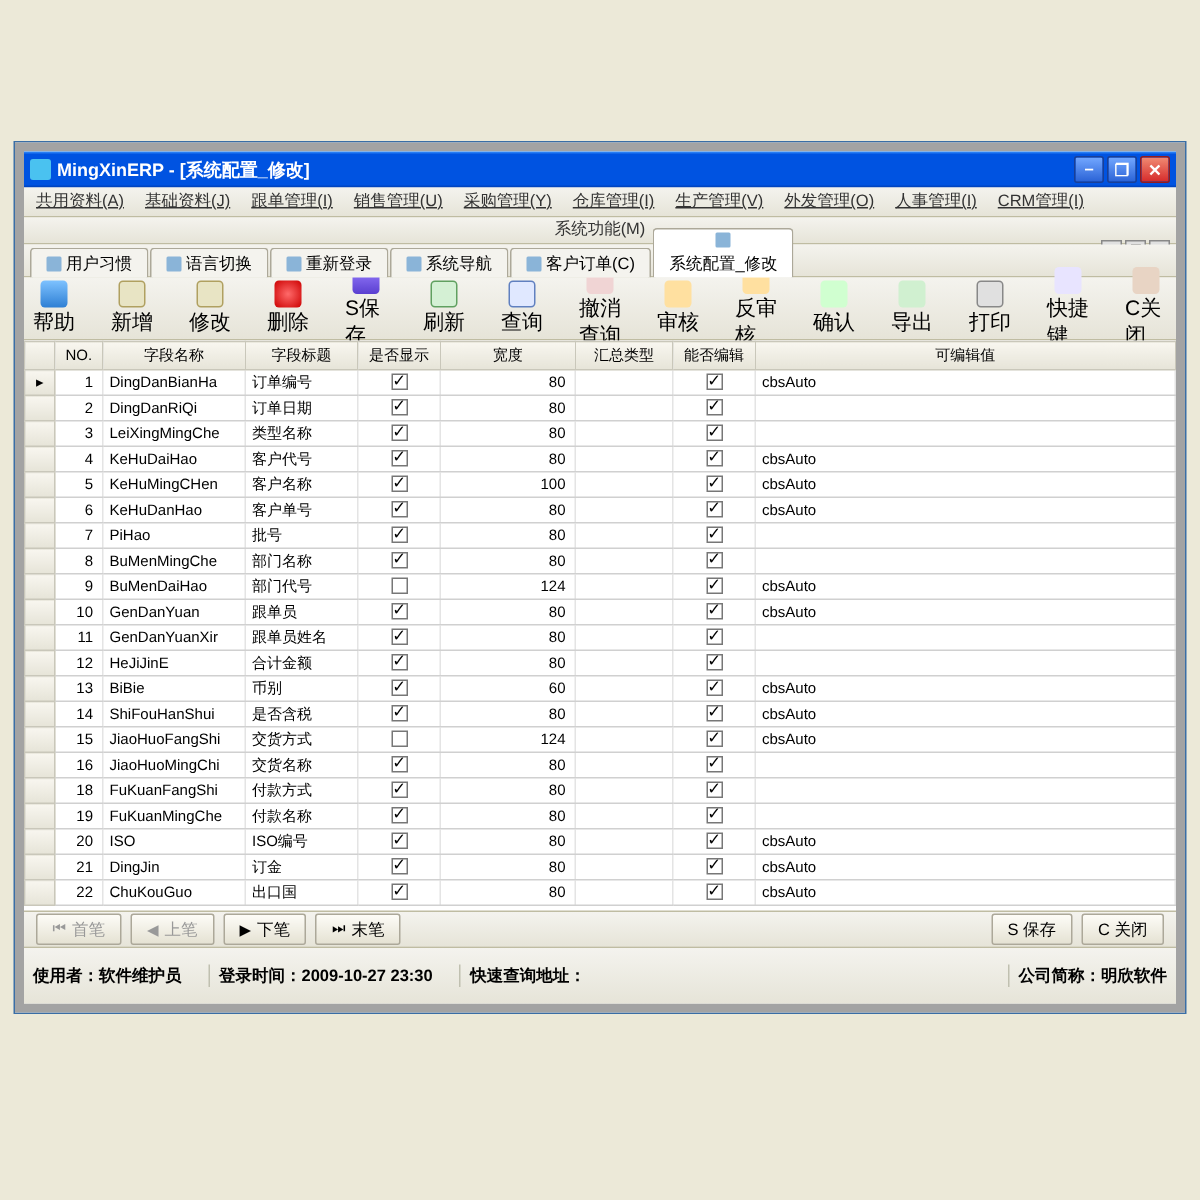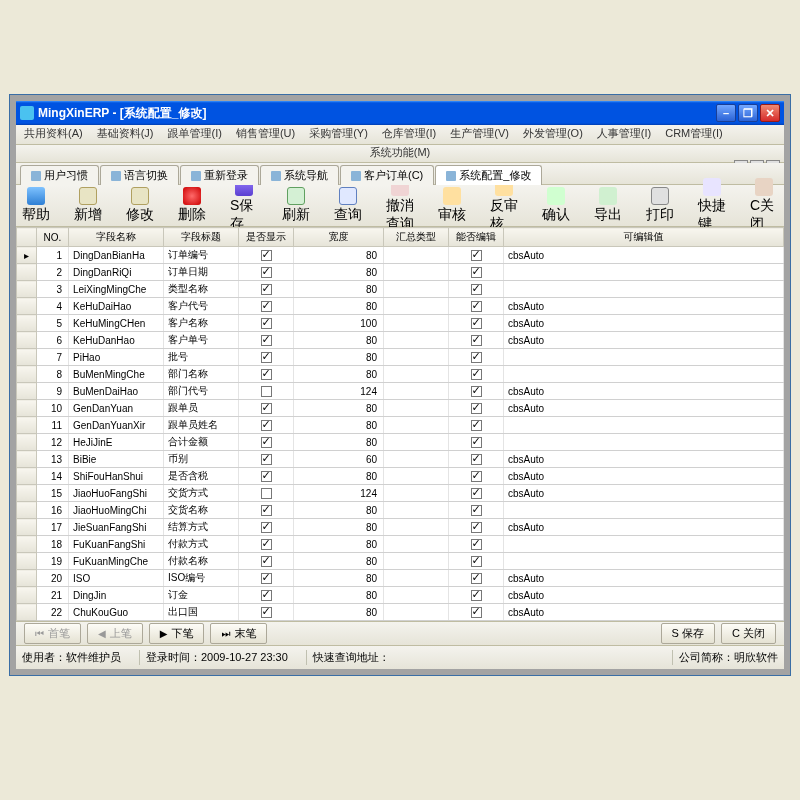--- a/index.html
+++ b/index.html
@@ -7,31 +7,31 @@
 .window { width: 780px; height: 580px; margin: 95px 10px; border: 6px solid #a3a3a3; background: #fff; display: flex; flex-direction: column; box-shadow: 0 0 0 1px #3a6ea5; }
 
 
 .titlebar { background: linear-gradient(to bottom, #3a93ff 0%, #0053e1 8%, #0053e1 92%, #003db0 100%); color: #fff; height: 24px; display: flex; align-items: center; padding: 0 4px; font-size: 12px; }
 .titlebar .appicon { width: 14px; height: 14px; background: #4ac2f0; border-radius: 2px; margin-right: 4px; }
 .titlebar .title { flex: 1; font-weight: bold; }
 .titlebar .winbtn { width: 20px; height: 18px; margin-left: 2px; background: linear-gradient(#72a7ff,#2b63d6); border: 1px solid #1a3f96; border-radius: 2px; display: flex; align-items: center; justify-content: center; color: #fff; font-weight: bold; font-size: 11px; cursor: pointer; }
 .titlebar .winbtn.close { background: linear-gradient(#f08a72,#d62b2b); border-color: #961a1a; }
 
 
-.menubar { background: linear-gradient(#f4f3ee,#e6e4d8); height: 20px; display: flex; align-items: center; padding: 0 4px; border-bottom: 1px solid #bfbca2; gap: 6px; font-size: 11px; color: #333; flex-wrap: wrap; }
+.menubar { background: linear-gradient(#f4f3ee,#e6e4d8); height: 20px; display: flex; align-items: center; padding: 0 4px; border-bottom: 1px solid #bfbca2; gap: 6px; font-size: 11px; color: #333; flex-wrap: wrap; text-decoration: underline; }
 .menubar .mi { padding: 1px 4px; cursor: pointer; white-space: nowrap; }
 .menubar2 { background: linear-gradient(#f4f3ee,#e6e4d8); height: 18px; display: flex; align-items: center; padding: 0 4px; border-bottom: 1px solid #bfbca2; font-size: 11px; color: #333; flex-direction: column; }
 .menubar-right { margin-left: auto; display: flex; gap: 2px; }
 .menubar-right .sb { width: 14px; height: 14px; border: 1px solid #888; background: #e0e0e0; font-size: 9px; display: flex; align-items: center; justify-content: center; cursor: pointer; }
 
 
 .tabstrip { background: linear-gradient(#f4f3ee,#e6e4d8); height: 22px; display: flex; align-items: flex-end; padding: 0 4px; border-bottom: 1px solid #bfbca2; gap: 0; font-size: 11px; }
 .tab { background: #f4f3ee; border: 1px solid #aca899; border-bottom: none; padding: 2px 10px; margin-right: 1px; border-radius: 3px 3px 0 0; cursor: pointer; display: flex; align-items: center; gap: 3px; position: relative; top: 1px; }
 .tab .ticon { width: 10px; height: 10px; background: #8ab4d8; border-radius: 1px; }
-.tab.active { background: #fff; }
+.tab.active { background: #fff; flex-direction: column; }
 
 
 .toolbar { background: linear-gradient(#f4f3ee,#e6e4d8); height: 42px; display: flex; align-items: center; padding: 0 6px; border-bottom: 1px solid #bfbca2; gap: 24px; font-size: 14px; }
 .tbtn { display: flex; flex-direction: column; align-items: center; width: 34px; cursor: pointer; padding: 2px 0; }
 .tbtn .ticon { width: 18px; height: 18px; border-radius: 3px; }
 .tbtn span { margin-top: 1px; }
 .ic-help{background:linear-gradient(#7ec2ff,#2e7fd4);} .ic-new{background:#e8e4c4;border:1px solid #b0a060;} .ic-edit{background:#e8e4c4;border:1px solid #b0a060;} .ic-del{background:radial-gradient(#ff6a6a,#c00);} .ic-save{background:linear-gradient(#9a7fff,#5a3fd0);} .ic-refresh{background:#d4f0d4;border:1px solid #60a060;} .ic-query{background:#e0e8ff;border:1px solid #6080c0;} .ic-revoke{background:#f0d4d4;} .ic-audit{background:#ffe0a0;} .ic-unaudit{background:#ffe0a0;} .ic-confirm{background:#d0ffd0;} .ic-export{background:#d0f0d0;} .ic-print{background:#e0e0e0;border:1px solid #888;} .ic-fast{background:#e8e4ff;} .ic-close{background:#e8d4c4;}
 
 
 .gridwrap { flex: 1; overflow: auto; background: #fff; }
@@ -45,21 +45,21 @@
 .chk { display: inline-block; width: 11px; height: 11px; border: 1px solid #777; background: #fff; position: relative; vertical-align: middle; }
 .chk.on::after { content: "✓"; position: absolute; top: -3px; left: 0; font-size: 11px; color: #000; }
 
 
 .navbar { background: linear-gradient(#f4f3ee,#e6e4d8); border-top: 1px solid #bfbca2; height: 24px; display: flex; align-items: center; padding: 0 8px; gap: 6px; font-size: 11px; }
 .navbtn { background: linear-gradient(#fdfcf7,#e5e2d3); border: 1px solid #aca899; border-radius: 2px; padding: 2px 10px; display: flex; align-items: center; gap: 4px; cursor: pointer; }
 .navbtn.dis { color: #999; }
 .navbtn .ni { font-size: 10px; }
 .navbar .spacer { flex: 1; }
 
-.statusbar { background: linear-gradient(#f4f3ee,#e6e4d8); border-top: 1px solid #bfbca2; height: 24px; display: flex; align-items: center; padding: 0 6px; font-size: 11px; gap: 18px; }
+.statusbar { background: linear-gradient(#f4f3ee,#e6e4d8); border-top: 1px solid #bfbca2; height: 38px; display: flex; align-items: center; padding: 0 6px; font-size: 11px; gap: 18px; font-weight: bold; }
 .statusbar .sf { border-left: 1px solid #c0c0b0; padding-left: 6px; }
 .statusbar .sf:first-child { border-left: none; padding-left: 0; }
 .statusbar .sf.end { margin-left: auto; }
 </style>
 </head>
 <body>
 
 <div class="window">
 
   <div class="titlebar">
@@ -371,31 +371,20 @@
             <td>JiaoHuoMingChi</td>
             <td>交货名称</td>
             <td class="c"><span class="chk on"></span></td>
             <td class="num">80</td>
             <td></td>
             <td class="c"><span class="chk on"></span></td>
             <td></td>
           </tr>
           <tr>
             <td class="rowhead"></td>
-            <td class="num">17</td>
-            <td>JieSuanFangShi</td>
-            <td>结算方式</td>
-            <td class="c"><span class="chk on"></span></td>
-            <td class="num">80</td>
-            <td></td>
-            <td class="c"><span class="chk on"></span></td>
-            <td>cbsAuto</td>
-          </tr>
-          <tr>
-            <td class="rowhead"></td>
             <td class="num">18</td>
             <td>FuKuanFangShi</td>
             <td>付款方式</td>
             <td class="c"><span class="chk on"></span></td>
             <td class="num">80</td>
             <td></td>
             <td class="c"><span class="chk on"></span></td>
             <td></td>
           </tr>
           <tr>

